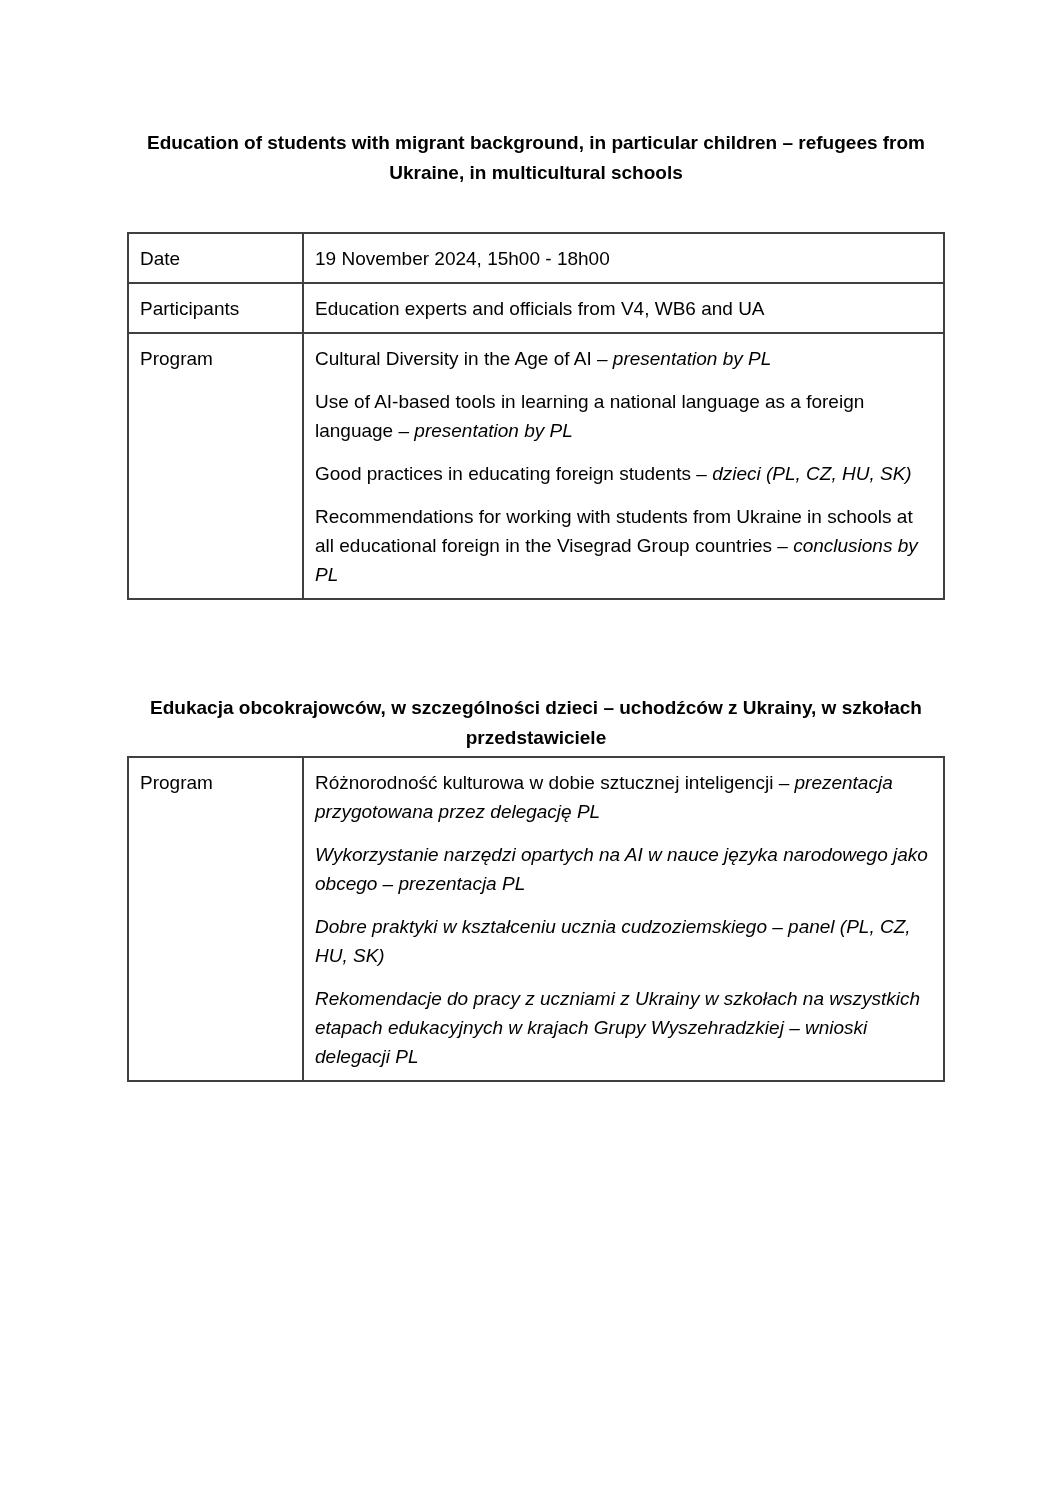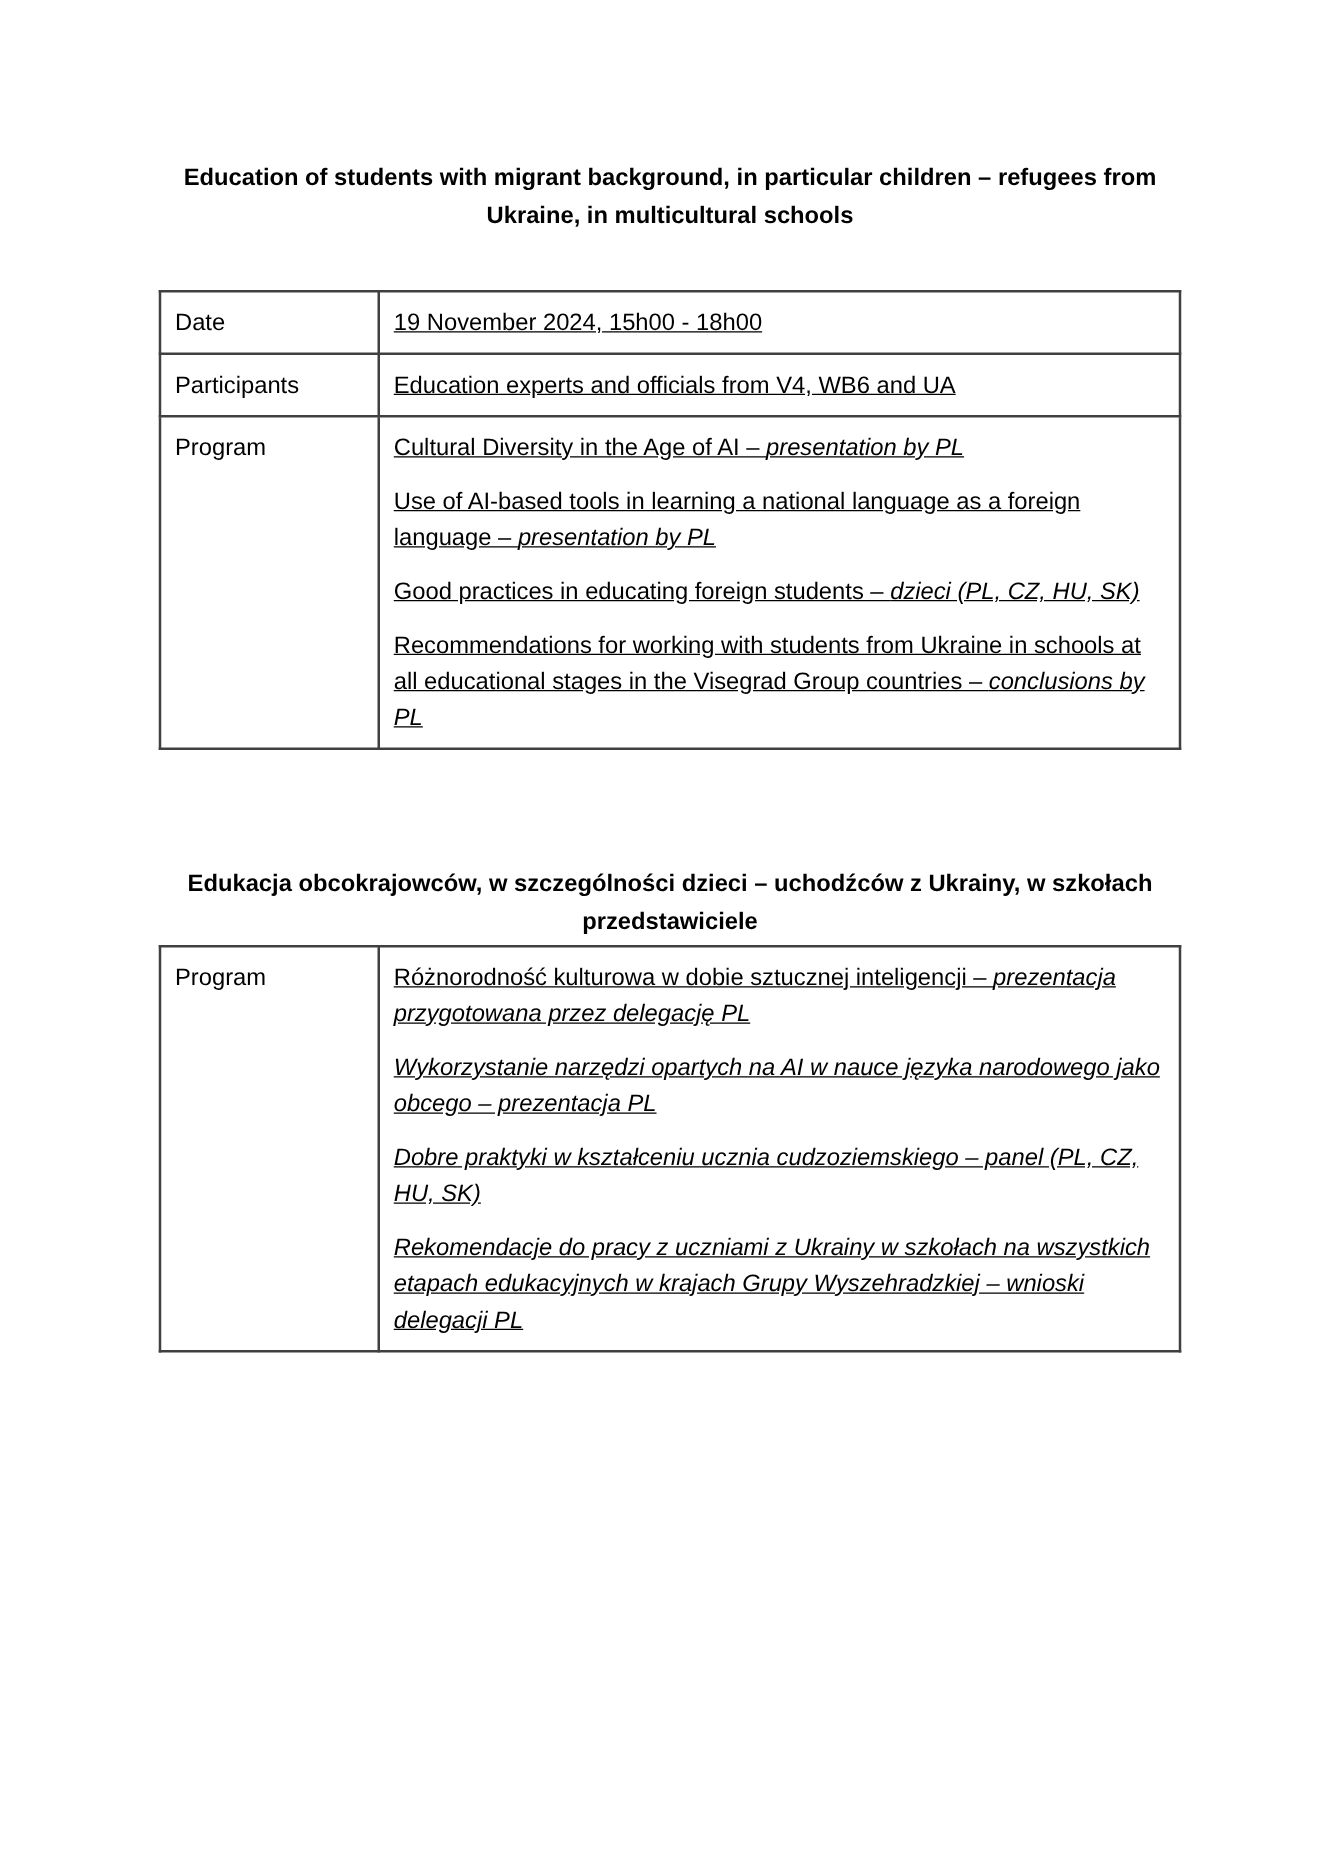--- a/index.html
+++ b/index.html
@@ -44,21 +44,20 @@
     border: 2px solid var(--border-color, #404040);
     vertical-align: top;
     padding: 10px 12px 9px 11px;
     line-height: 29px;
   }
   td.label-cell {
     width: 150px;
   }
   td.content-cell p {
     margin: 0 0 14px 0;
-    text-decoration: underline;
   }
   td.content-cell p:last-child {
     margin-bottom: 0;
   }
   em {
     font-style: italic;
   }
 </style>
 </head>
 <body>
@@ -80,21 +79,21 @@
           <td class="content-cell">
             <p><span>Education experts and officials from V4,  WB6 and UA</span></p>
           </td>
         </tr>
         <tr>
           <td class="label-cell">Program</td>
           <td class="content-cell">
             <p><span>Cultural Diversity in the Age of AI – </span><em>presentation by PL</em></p>
             <p><span>Use of AI-based tools in learning a national language as a foreign language – </span><em>presentation by PL</em></p>
             <p><span>Good practices in educating foreign students – </span><em>dzieci (PL, CZ, HU, SK)</em></p>
-            <p><span>Recommendations for working with students from Ukraine in schools at all educational stages in the Visegrad Group countries – </span><em>conclusions by PL</em></p>
+            <p><span>Recommendations for working with students from Ukraine in schools at all educational foreign in the Visegrad Group countries – </span><em>conclusions by PL</em></p>
           </td>
         </tr>
       </tbody>
   </table>
 
   <h1 class="doc-title polish">Edukacja obcokrajowców, w szczególności dzieci – uchodźców z Ukrainy, w szkołach przedstawiciele</h1>
 
   <table class="doc-table polish">
     <tbody>
         <tr>

